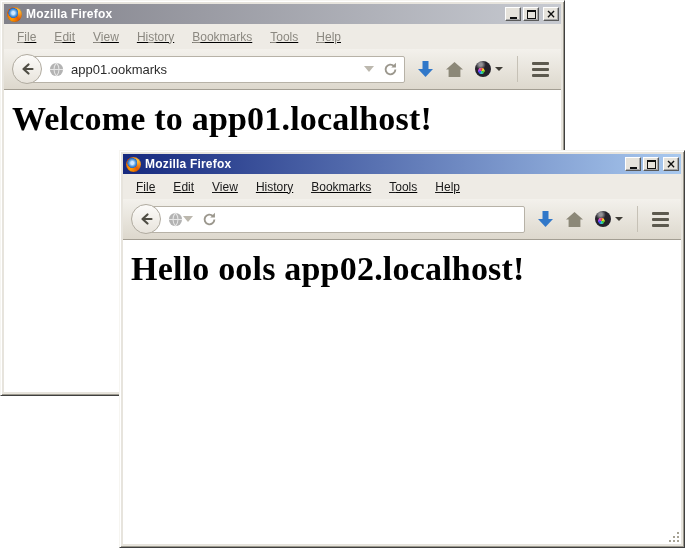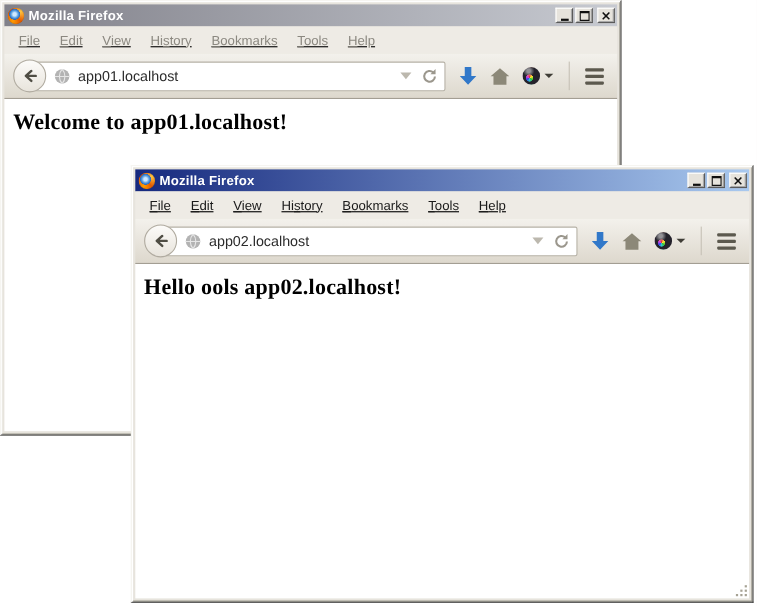--- a/index.html
+++ b/index.html
@@ -66,21 +66,21 @@
        conic-gradient(from 0deg at 40% 62%, #e23333, #ffee33, #33bb33, #33cccc, #3344ee, #dd44dd, #e23333);}
   .caret{width:0;height:0;border-left:4px solid transparent;border-right:4px solid transparent;
          border-top:4px solid #3f3d36;margin-left:-5px;}
   .sep{width:1px;height:26px;background:#c6c1b6;margin:0 3px;}
   .burger{display:flex;flex-direction:column;gap:3px;}
   .burger span{width:17px;height:3px;border-radius:1px;background:var(--icon_gray,#5c594e);}
 
   
   .content{flex:1;background:#ffffff;padding:10px 8px;overflow:hidden;position:relative;}
   .content h1{margin:0;font-family:"Liberation Serif",serif;font-weight:bold;
-              font-size:20px;color:var(--heading_text,#000);letter-spacing:.2px;white-space:nowrap;}
+              font-size:34px;color:var(--heading_text,#000);letter-spacing:.2px;white-space:nowrap;}
   .grip{position:absolute;right:1px;bottom:1px;}
 </style>
 </head>
 <body>
 
 <div class="canvas">
 
   <div class="win inactive" style="left:0;top:0;width:565px;height:396px;z-index:1;">
 
     <div class="titlebar tb-inactive">
@@ -113,21 +113,21 @@
       <div class="backbtn">
         <svg width="16" height="16" viewBox="0 0 16 16">
           <path d="M9.5 3.5 L4.5 8 l5 4.5 M5 8 h8.5" fill="none" stroke="#4f4d44" stroke-width="2.2" stroke-linecap="round" stroke-linejoin="round"></path>
         </svg>
       </div>
       <div class="urlbar">
         <svg width="15" height="15" viewBox="0 0 16 16">
           <circle cx="8" cy="8" r="7" fill="#b3b3b3"></circle>
           <path d="M1 8h14 M8 1a10.5 10.5 0 0 1 0 14 M8 1a10.5 10.5 0 0 0 0 14" stroke="#e6e6e6" fill="none" stroke-width="1.1"></path>
         </svg>
-        <span class="url-text">app01.localhost</span>
+        <span class="url-text">app01.ookmarks</span>
         <span class="url-dd"></span>
         <svg width="15" height="15" viewBox="0 0 16 16">
           <path d="M13.2 8a5.2 5.2 0 1 1-1.6-3.8" fill="none" stroke="#9b978d" stroke-width="2"></path>
           <path d="M13.8 0.8 v5 h-5 z" fill="#9b978d"></path>
         </svg>
       </div>
       <div class="tb-icons">
         <svg width="17" height="18" viewBox="0 0 17 18">
           <path d="M5.5 1 h6 v8 h4.5 L8.5 17 1 9 h4.5 z" fill="#3178c9"></path>
         </svg>
@@ -184,21 +184,20 @@
       <div class="backbtn">
         <svg width="16" height="16" viewBox="0 0 16 16">
           <path d="M9.5 3.5 L4.5 8 l5 4.5 M5 8 h8.5" fill="none" stroke="#4f4d44" stroke-width="2.2" stroke-linecap="round" stroke-linejoin="round"></path>
         </svg>
       </div>
       <div class="urlbar">
         <svg width="15" height="15" viewBox="0 0 16 16">
           <circle cx="8" cy="8" r="7" fill="#b3b3b3"></circle>
           <path d="M1 8h14 M8 1a10.5 10.5 0 0 1 0 14 M8 1a10.5 10.5 0 0 0 0 14" stroke="#e6e6e6" fill="none" stroke-width="1.1"></path>
         </svg>
-        <span class="url-text">app02.localhost</span>
         <span class="url-dd"></span>
         <svg width="15" height="15" viewBox="0 0 16 16">
           <path d="M13.2 8a5.2 5.2 0 1 1-1.6-3.8" fill="none" stroke="#9b978d" stroke-width="2"></path>
           <path d="M13.8 0.8 v5 h-5 z" fill="#9b978d"></path>
         </svg>
       </div>
       <div class="tb-icons">
         <svg width="17" height="18" viewBox="0 0 17 18">
           <path d="M5.5 1 h6 v8 h4.5 L8.5 17 1 9 h4.5 z" fill="#3178c9"></path>
         </svg>

